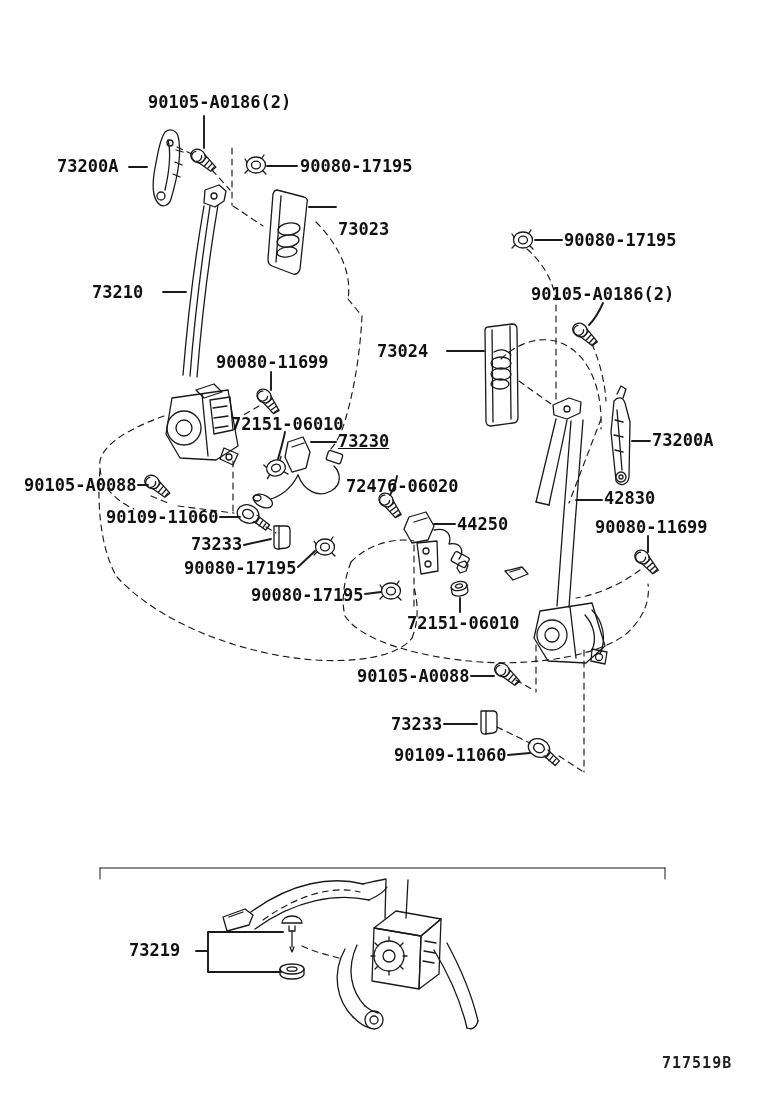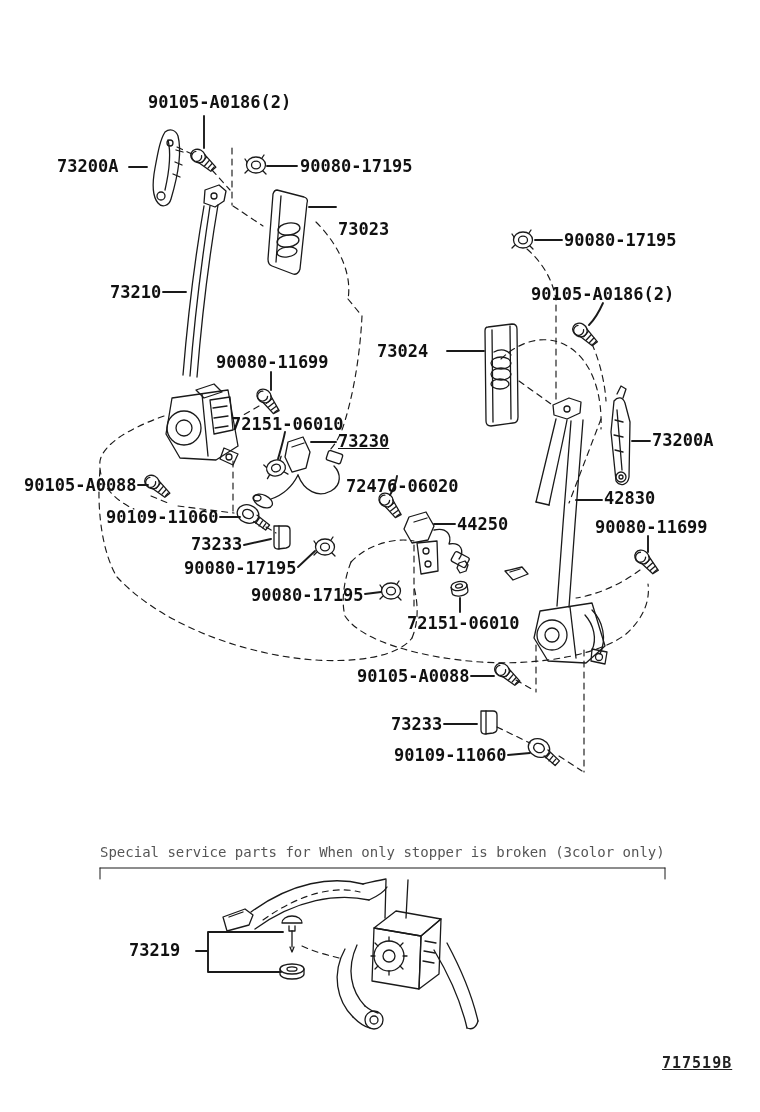--- a/index.html
+++ b/index.html
@@ -18,21 +18,21 @@
   .lbl {
     position:absolute; font:700 17px "DejaVu Sans Mono", monospace;
     color:#111; white-space:nowrap; line-height:1; letter-spacing:0;
   }
   .note {
     position:absolute; font:400 14px "DejaVu Sans Mono", monospace;
     color:#555; white-space:nowrap; line-height:1;
   }
   .footer {
     position:absolute; font:700 15px "DejaVu Sans Mono", monospace;
-    color:#222; white-space:nowrap; line-height:1; letter-spacing:1px;text-decoration:underline;
+    color:#222; white-space:nowrap; line-height:1; letter-spacing:1px;
   }
 </style>
 </head>
 <body>
 
 <div id="canvas">
 
 <svg id="art" width="760" height="1112" viewBox="0 0 760 1112">
 
   <defs>
@@ -282,21 +282,21 @@
     <path d="M434,950 C449,975 461,1002 467,1028"></path>
     <path d="M447,943 C461,969 472,995 478,1021"></path>
     <path d="M467,1028 C472,1030 476,1028 478,1021"></path>
   </g>
 </svg>
 
 <div class="lbl" style="left:148px; top:94px;">90105-A0186(2)</div>
 <div class="lbl" style="left:57px;  top:158px;">73200A</div>
 <div class="lbl" style="left:300px; top:158px;">90080-17195</div>
 <div class="lbl" style="left:338px; top:198px;margin-top:23px;">73023</div>
-<div class="lbl" style="left:110px; top:284px;">73210</div>
+<div class="lbl" style="left:92px; top:284px;">73210</div>
 <div class="lbl" style="left:564px; top:232px;">90080-17195</div>
 <div class="lbl" style="left:531px; top:286px;">90105-A0186(2)</div>
 <div class="lbl" style="left:377px; top:343px;">73024</div>
 <div class="lbl" style="left:652px; top:432px;">73200A</div>
 <div class="lbl" style="left:216px; top:354px;">90080-11699</div>
 <div class="lbl" style="left:231px; top:416px;">72151-06010</div>
 <div class="lbl" style="left:338px; top:433px;text-decoration:underline;">73230</div>
 <div class="lbl" style="left:346px; top:458px;margin-top:20px;">72476-06020</div>
 <div class="lbl" style="left:24px;  top:477px;">90105-A0088</div>
 <div class="lbl" style="left:106px; top:509px;">90109-11060</div>
@@ -305,16 +305,15 @@
 <div class="lbl" style="left:251px; top:587px;">90080-17195</div>
 <div class="lbl" style="left:604px; top:490px;">42830</div>
 <div class="lbl" style="left:595px; top:519px;">90080-11699</div>
 <div class="lbl" style="left:457px; top:516px;">44250</div>
 <div class="lbl" style="left:407px; top:615px;">72151-06010</div>
 <div class="lbl" style="left:357px; top:668px;">90105-A0088</div>
 <div class="lbl" style="left:391px; top:716px;">73233</div>
 <div class="lbl" style="left:394px; top:747px;">90109-11060</div>
 <div class="lbl" style="left:129px; top:942px;">73219</div>
 
-<div class="note" style="left:100px; top:845px;">Special service parts for When only stopper is broken (3color only)</div>
 <div class="footer" style="left:662px; top:1056px;">717519B</div>
 
 </div>
 
 </body></html>

